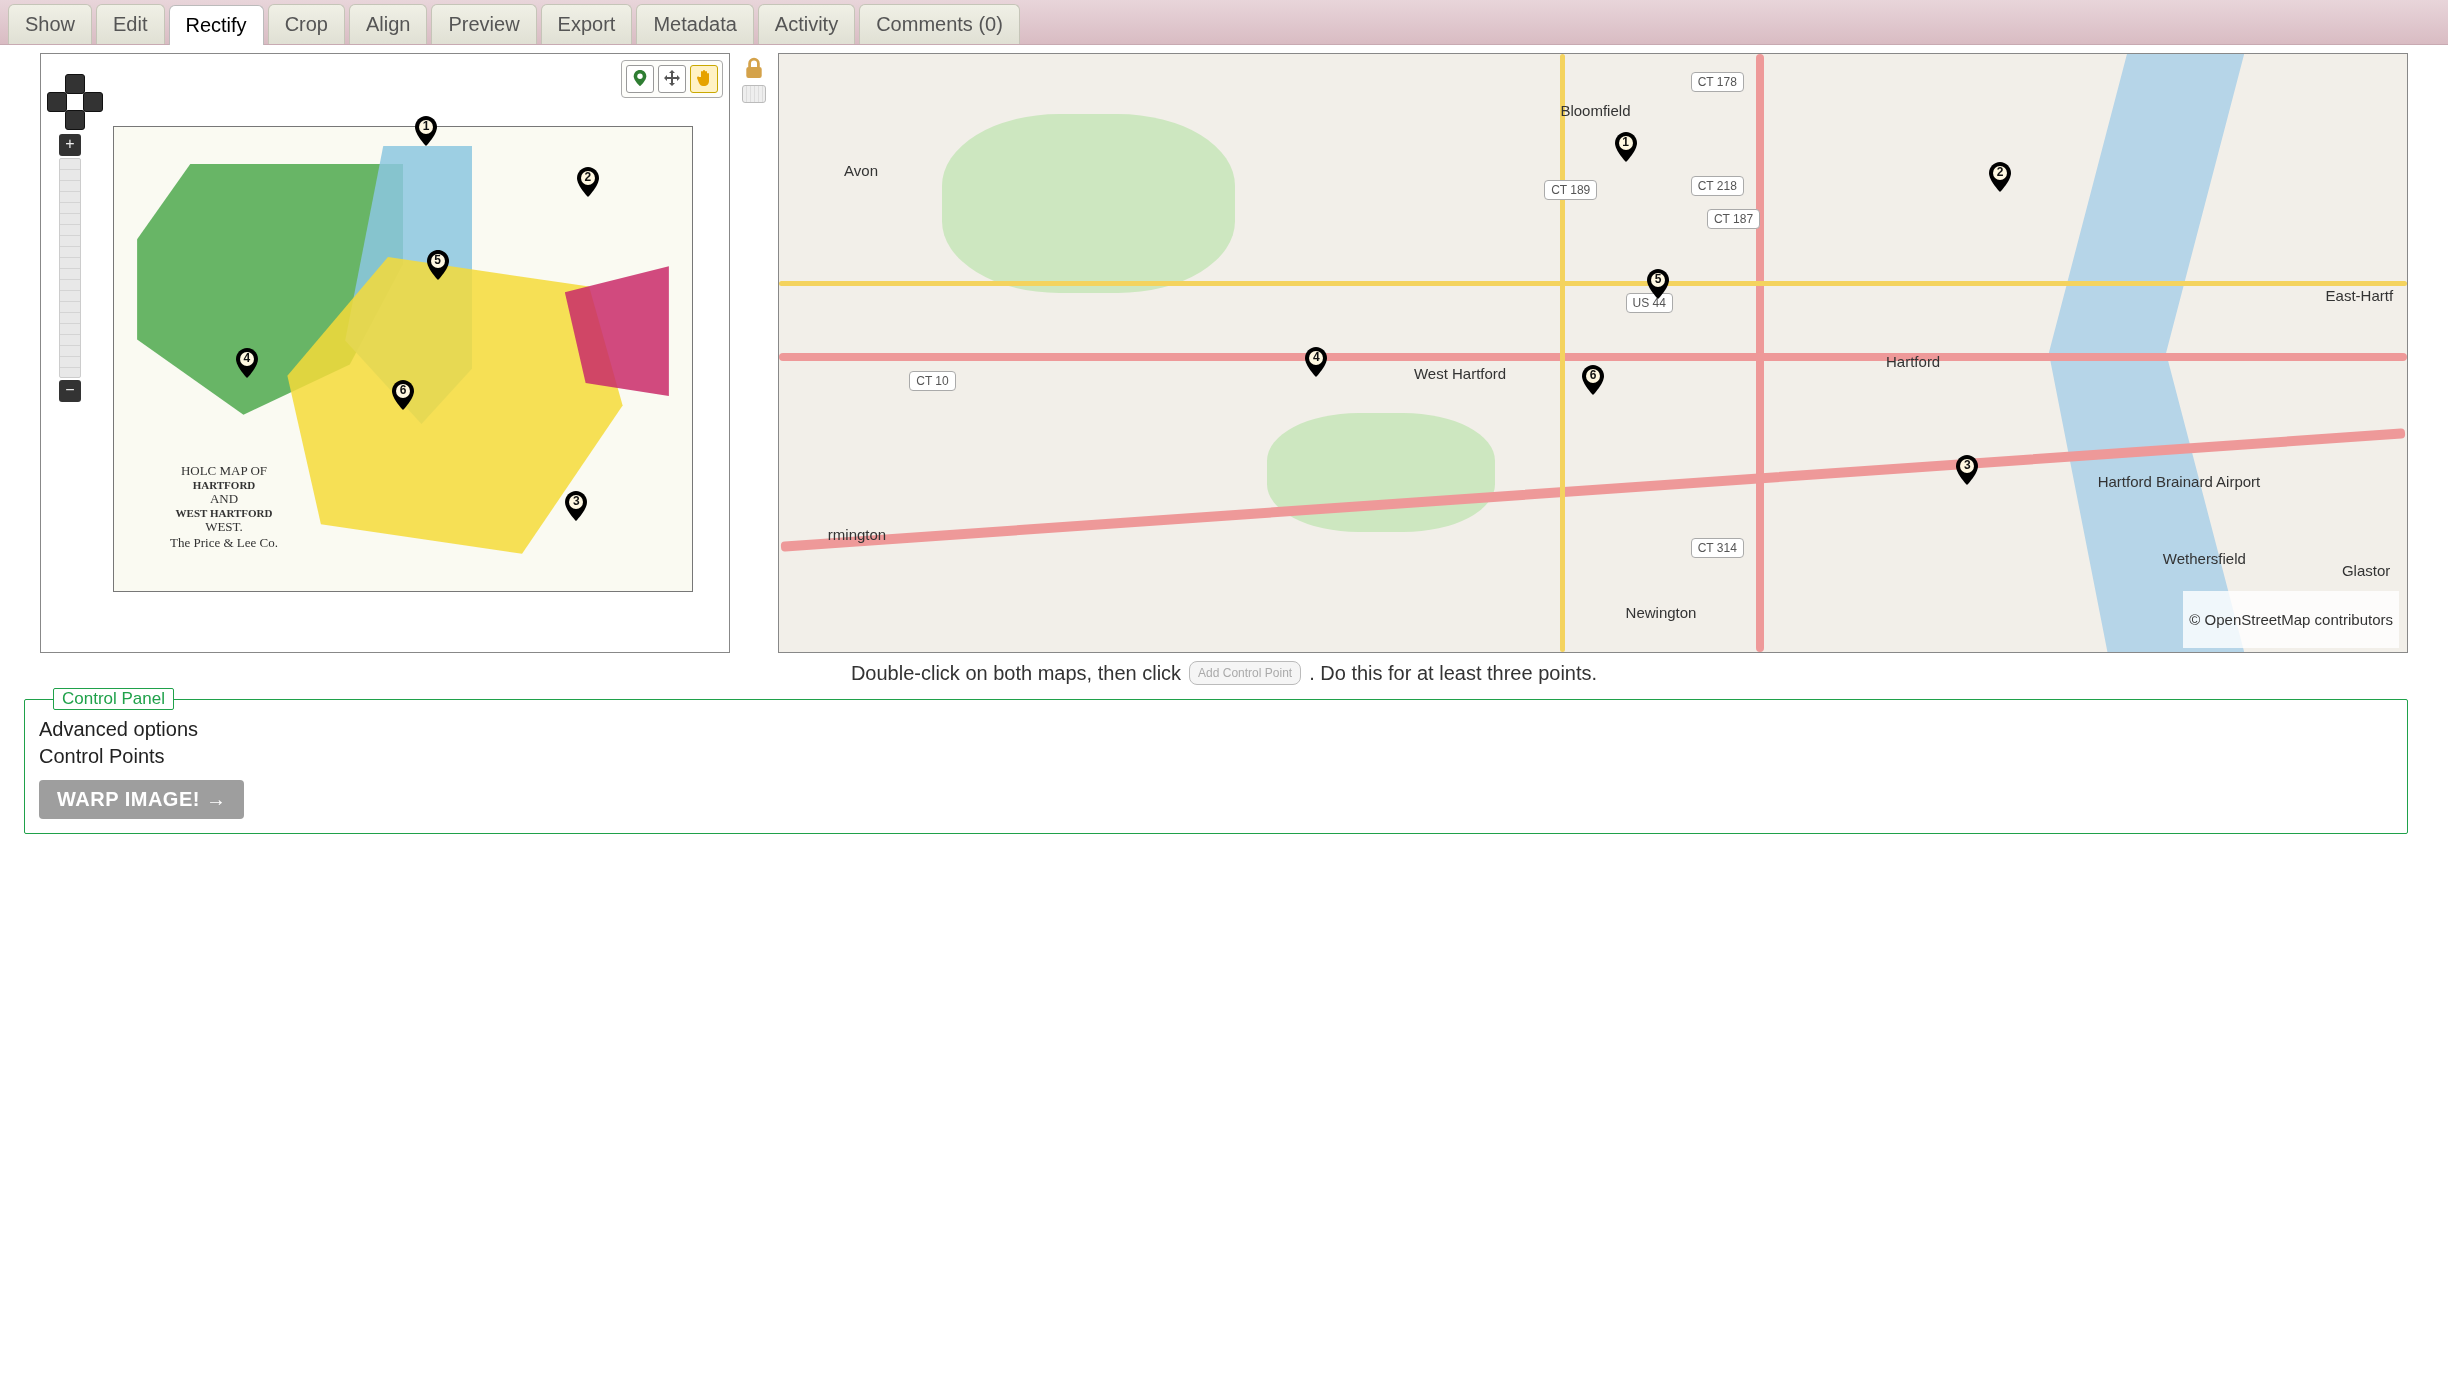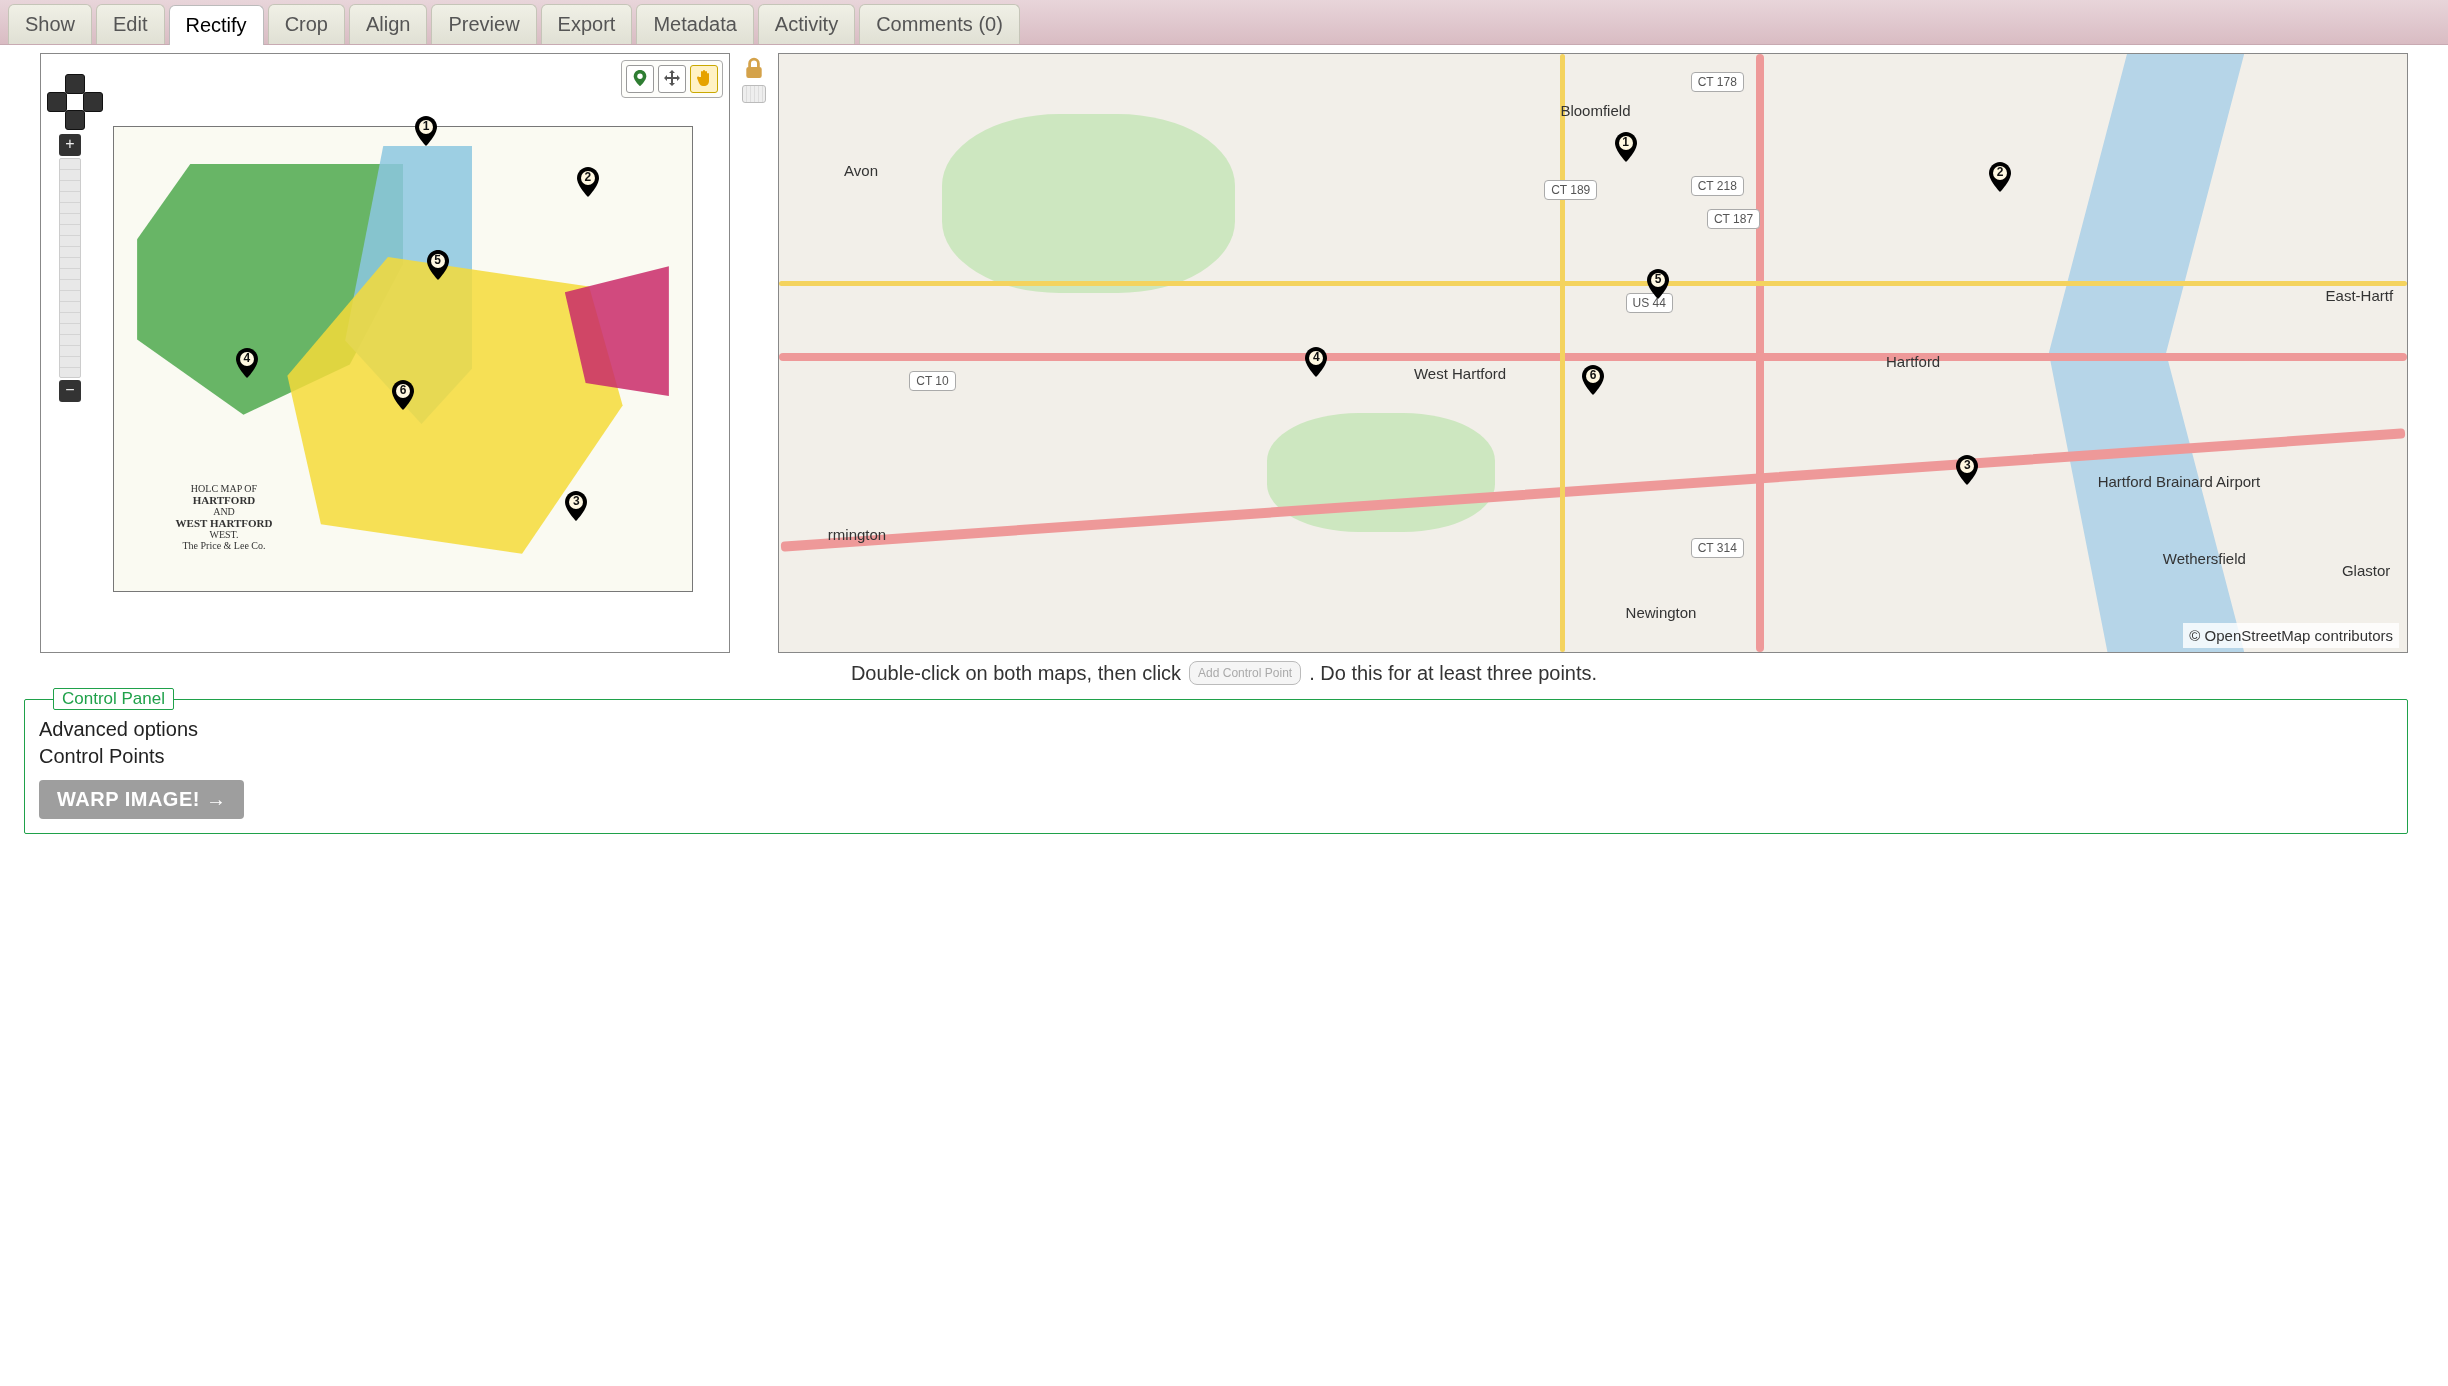--- a/index.html
+++ b/index.html
@@ -51,42 +51,42 @@
 .rg-yellow { background: #f5db3a; } .rg-red { background: #c92a6a; }
 
 
 .osm-surface { position: absolute; inset: 0; background: #f2efe9; }
 .osm-road { position: absolute; background: #e99; border-radius: 4px; }
 .osm-road.y { background: #f4d35e; }
 .osm-water { position: absolute; background: #b6d5e8; }
 .osm-green { position: absolute; background: #cde7c0; }
 .osm-label { position: absolute; font-size: 15px; color: #333; white-space: nowrap; }
 .shield { position: absolute; font-size: 12px; padding: 2px 6px; background: #fff; border: 1px solid #aaa; border-radius: 4px; color: #555; }
-.osm-attrib { position: absolute; bottom: 4px; right: 8px; font-size: 15px; color: #333; background: rgba(255,255,255,.8); padding: 4px 6px; }
+.osm-attrib { position: absolute; bottom: 4px; right: 8px; font-size: 15px; color: #333; background: rgba(255,255,255,.8); padding: 20px 6px; }
 .layer-handle { position: absolute; top: 60px; right: 0; width: 14px; height: 28px; background: #555; border-radius: 4px 0 0 4px; cursor: pointer; }
 
 
 .cp { position: absolute; width: 22px; height: 30px; transform: translate(-50%,-100%); }
 .cp svg { width: 100%; height: 100%; }
 .cp span { position: absolute; top: 3px; left: 50%; transform: translateX(-50%); font-size: 12px; font-weight: bold; color: #111; }
 
 
 .instruction { display: flex; gap: 8px; align-items: center; justify-content: center; padding: 8px; font-size: 20px; color: #333; }
 .instr-btn { font-size: 12px; padding: 4px 8px; border: 1px solid #bbb; border-radius: 8px; background: #f5f5f5; color: #aaa; }
 
 
 .ctrl-wrap { margin: 6px 40px 20px 24px; border: 1px solid #1fa14a; border-radius: 2px; padding: 14px 14px 14px 14px; position: relative; }
 .ctrl-legend { position: absolute; top: -12px; left: 28px; background: #fff; padding: 0 8px; color: #1fa14a; font-size: 17px; border: 1px solid #1fa14a; border-radius: 2px; }
 .ctrl-link { display: block; font-size: 20px; color: #222; margin: 4px 0; }
 .warp-btn { margin-top: 8px; padding: 8px 18px; font-size: 20px; font-weight: bold; letter-spacing: .5px;
             background: #9e9e9e; color: #fff; border: none; border-radius: 4px; cursor: pointer; }
 
 
 .title-card { position: absolute; left: 40px; bottom: 40px; width: 140px; font-size: 9px; color: #333; text-align: center; font-family: Georgia, serif; }
-.title-card .t1 { font-size: 10px; } .title-card .t2 { font-size: 11px; font-weight: bold; }
+.title-card .t1 { font-size: 13px; } .title-card .t2 { font-size: 11px; font-weight: bold; }
 </style>
 </head>
 <body>
 
 <svg width="0" height="0" style="position:absolute">
   <defs>
     <g id="pin-shape">
         <path class="body" d="M11 0C5 0 0 5 0 11c0 8 11 19 11 19s11-11 11-19C22 5 17 0 11 0z"></path>
         <circle cx="11" cy="11" r="7" fill="#fff8e1"></circle>
       </g>

